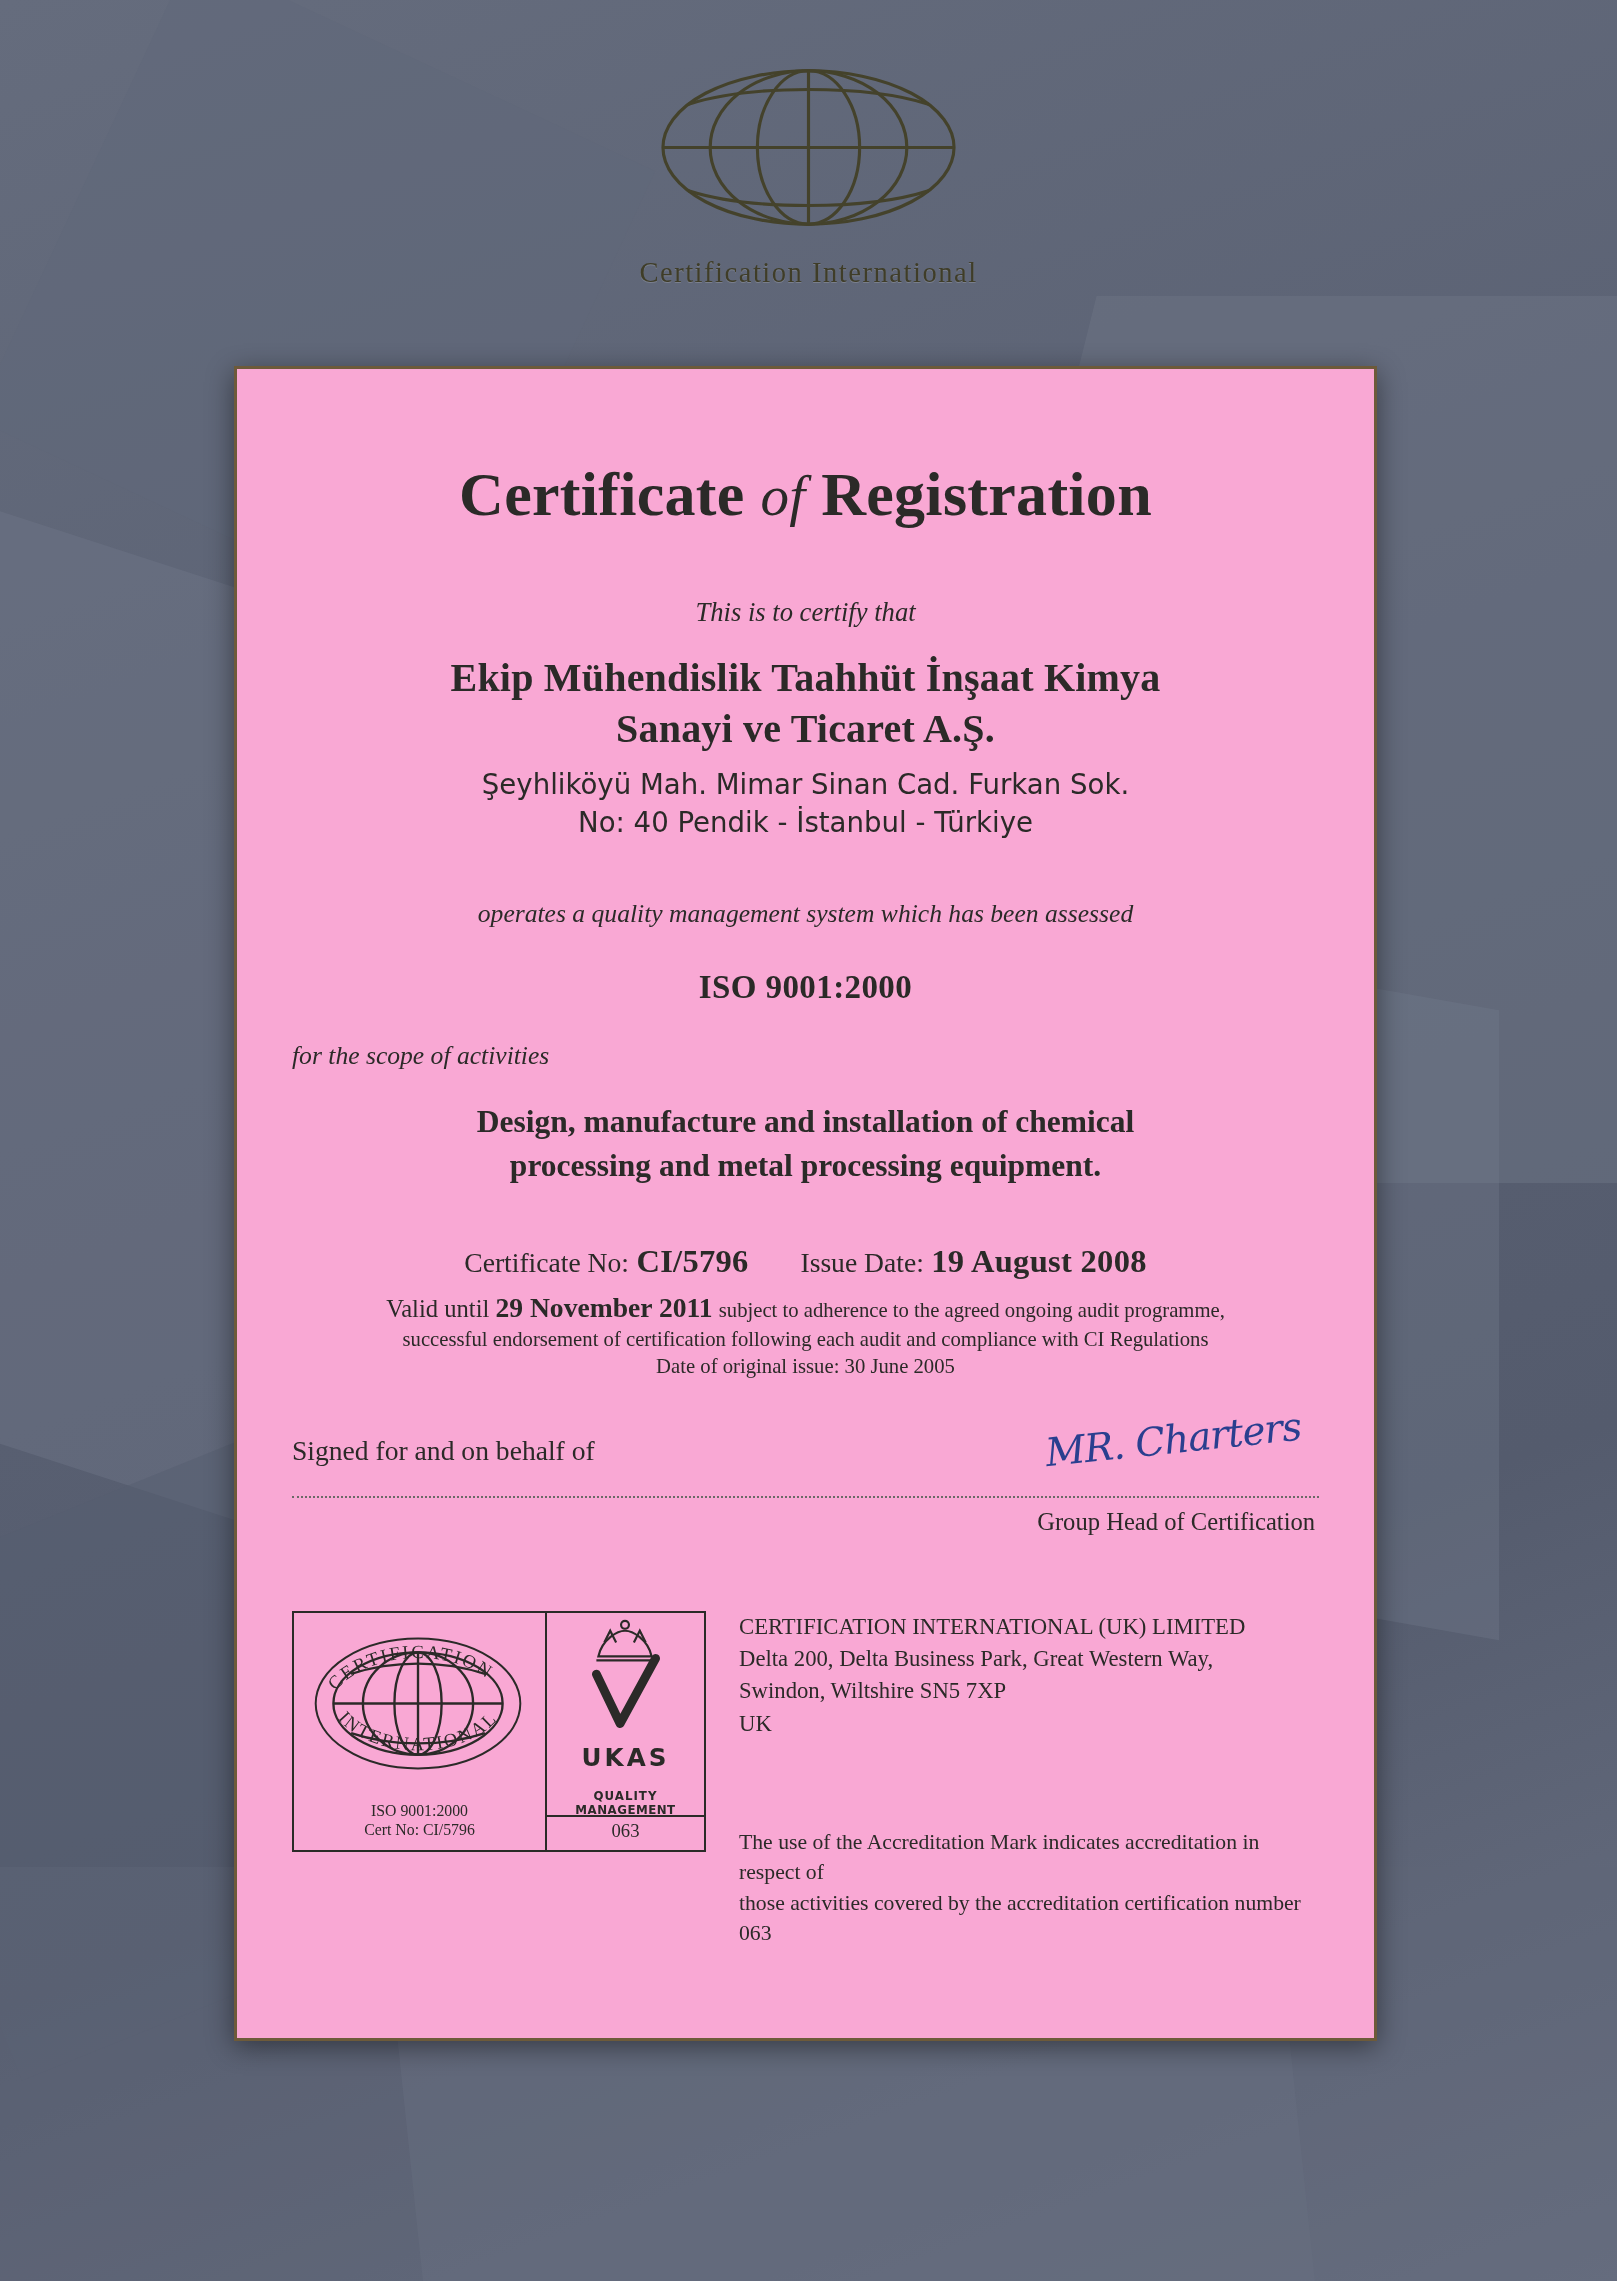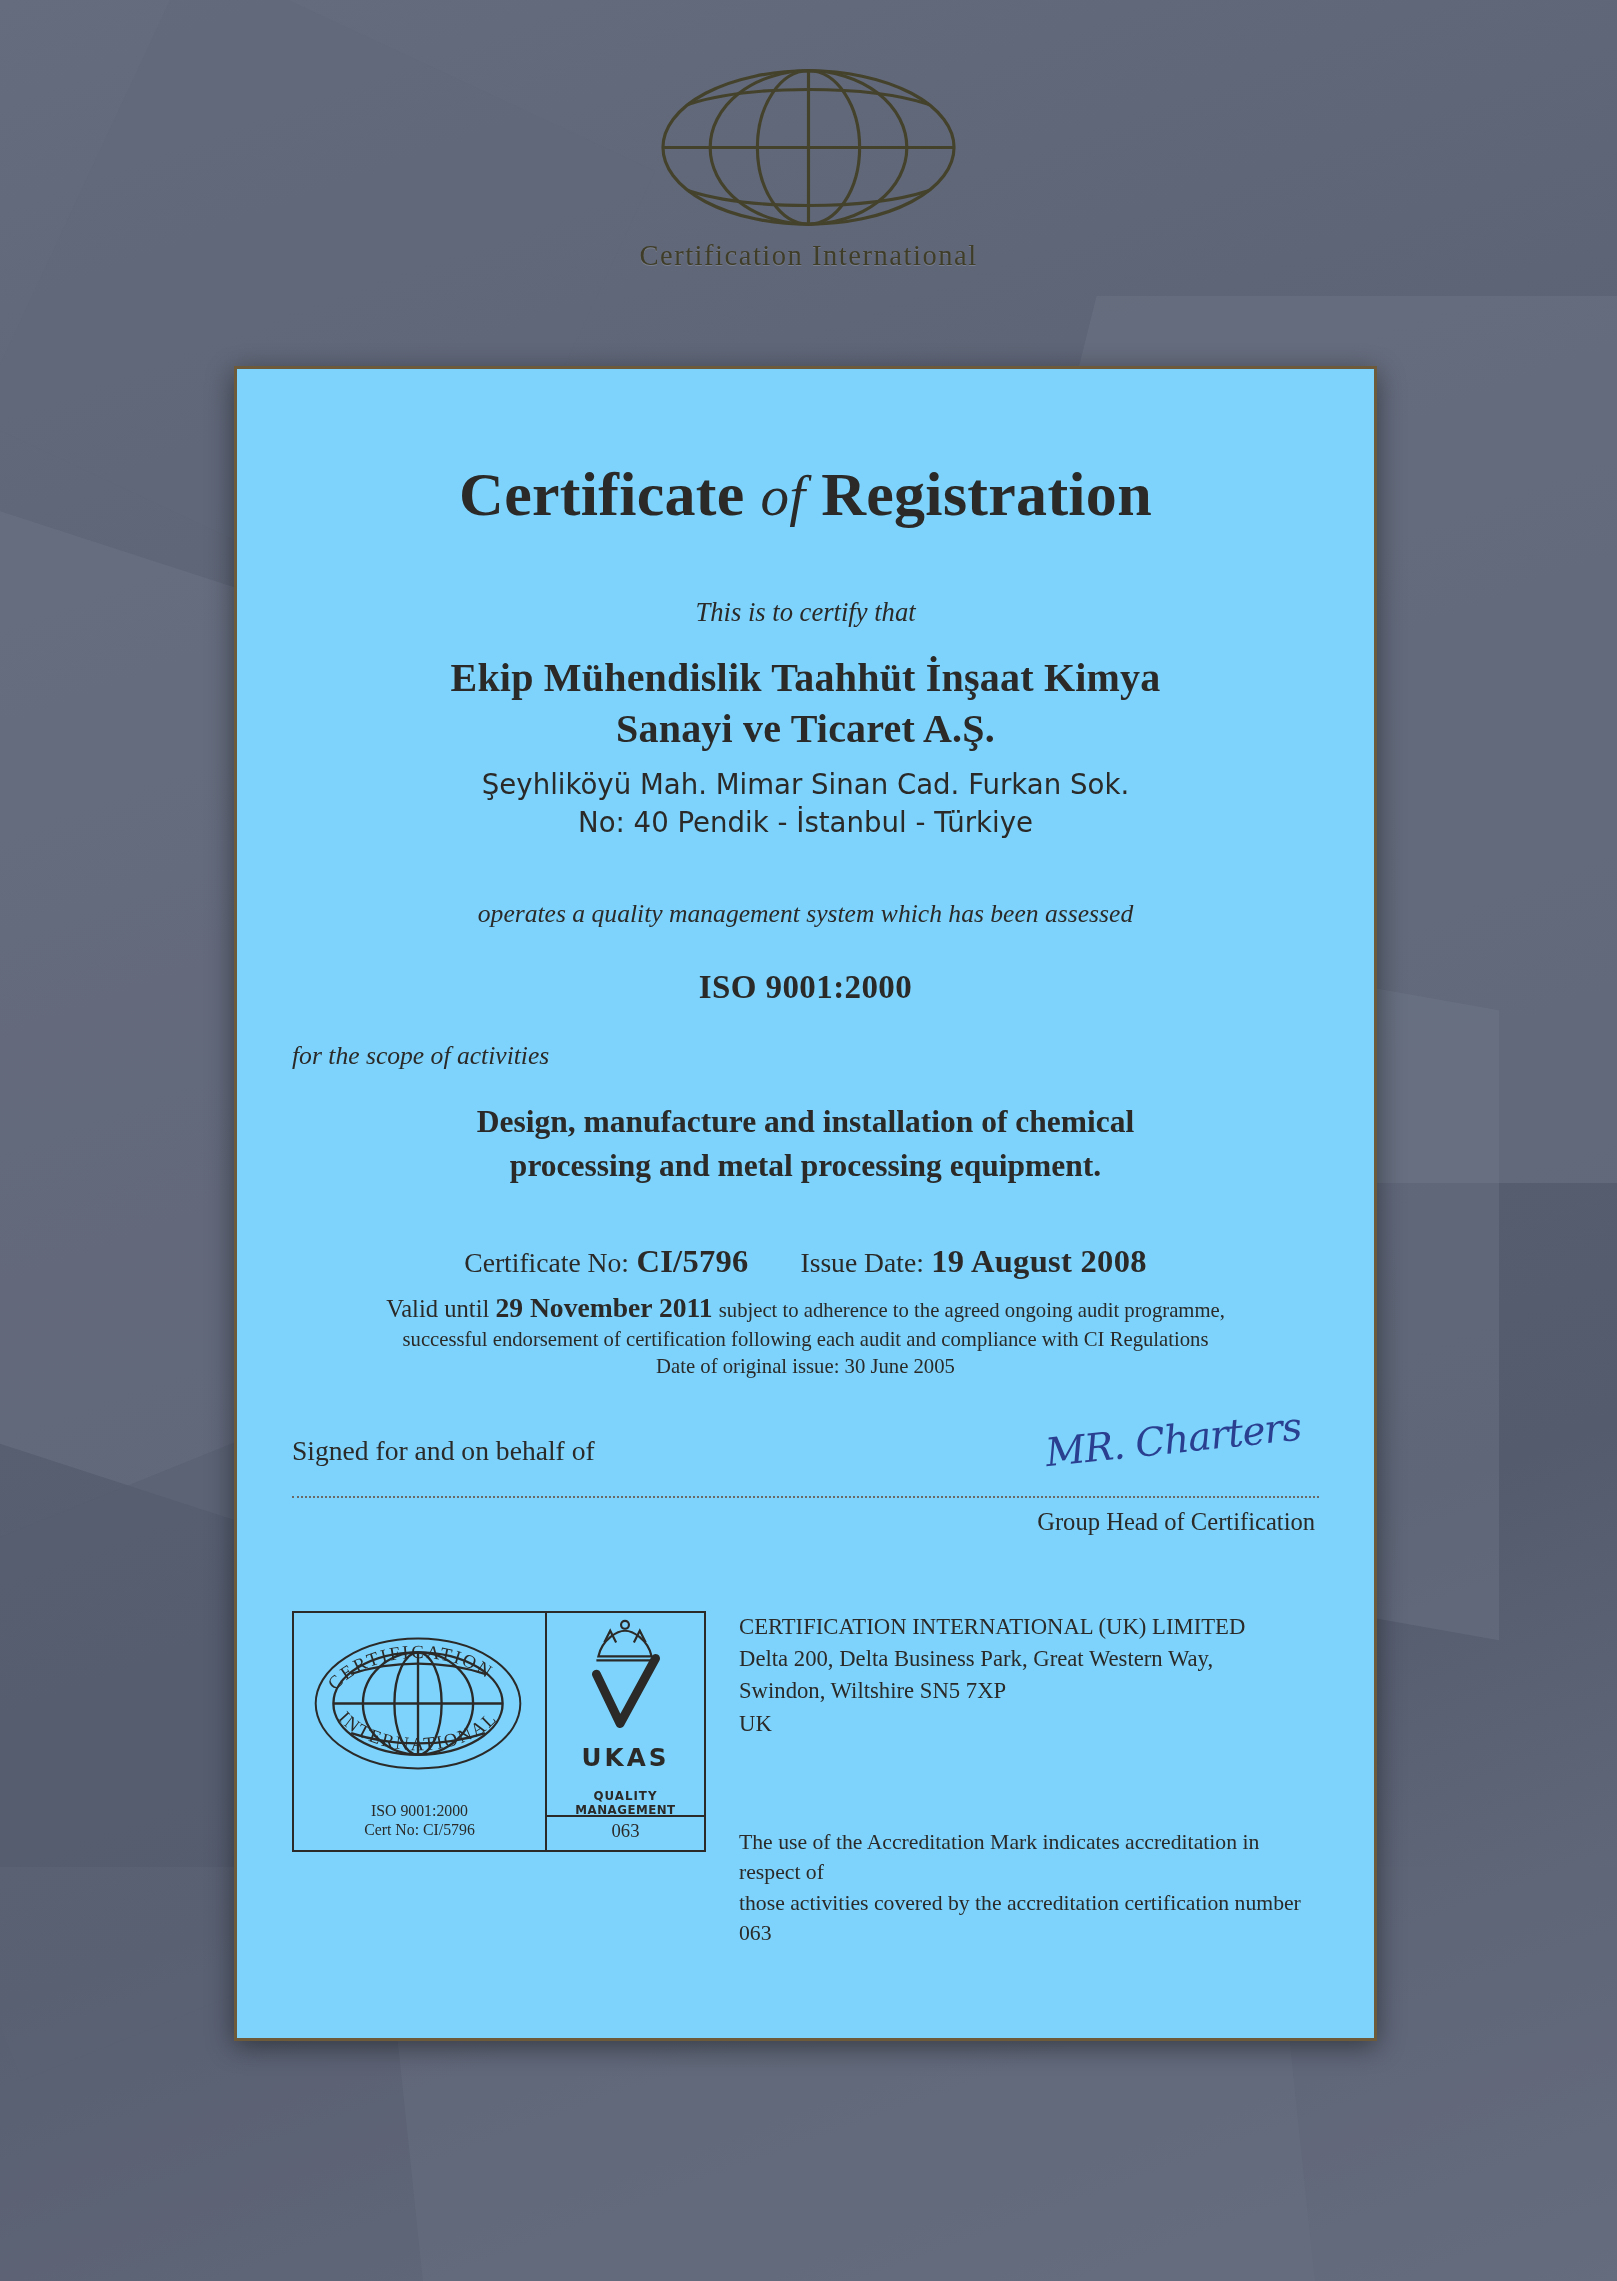--- a/index.html
+++ b/index.html
@@ -23,28 +23,28 @@
   .sh9{left:59px;top:39px;width:512px;height:512px;background:#60677a;transform:rotate(25deg);}
 
   
   .header{position:absolute;left:0;top:59px;width:1617px;text-align:center;z-index:5;}
   .globe-wrap{display:inline-block;}
   .brand-text{
     font-family:"Liberation Serif", serif;
     font-size:28.6px;letter-spacing:1.5px;
     color:#3d3a22;
     text-shadow:0 1px 0 rgba(255,255,255,.18);
-    margin-top:0;
+    margin-top:17px;
     opacity:.92;
   }
 
   
   .sheet{
     position:absolute;left:234px;top:366px;width:1143px;height:1675px;
-    background:#7dd3fc;
+    background:#f9a8d4;
     border:3px solid #6d5a3a;
     box-shadow:0 5.9px 25.6px rgba(0,0,0,.45);
     z-index:6;
     box-sizing:border-box;
   }
   .sheet-inner{padding:43px 55px 0 55px;}
 
   h1.cert-title{
     text-align:center;margin:47px 0 0 0;
     font-size:62px;font-weight:bold;color:#2b2a28;

